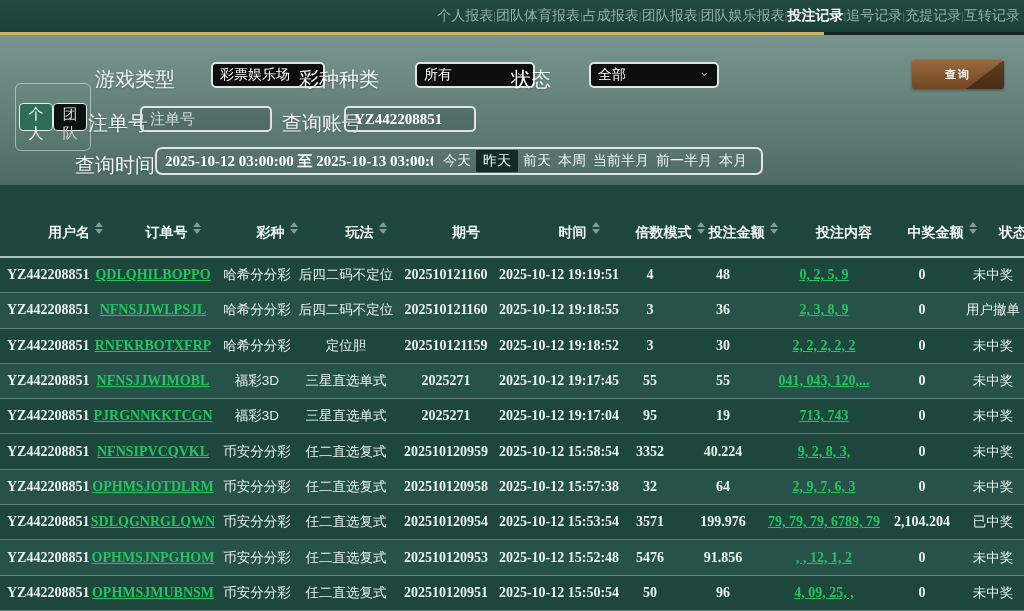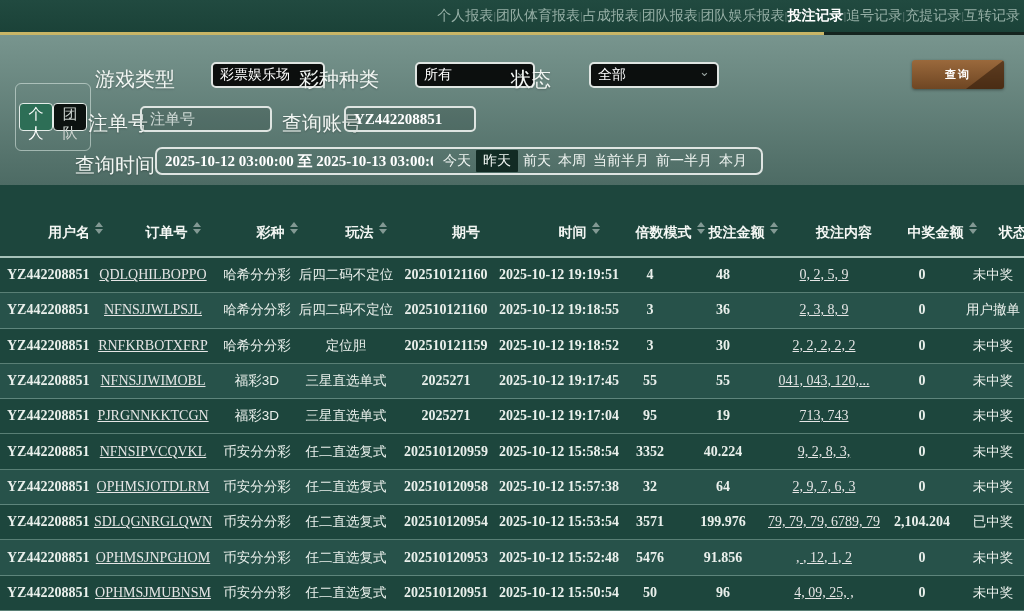--- a/index.html
+++ b/index.html
@@ -60,21 +60,21 @@
   .sort{display:inline-flex;flex-direction:column;gap:2px;margin-left:5px;transform:translateY(-5px);}
   .sort i{width:0;height:0;border-left:4px solid transparent;border-right:4px solid transparent;}
   .sort i.up{border-bottom:5px solid rgba(255,255,255,.45);}
   .sort i.dn{border-top:5px solid rgba(255,255,255,.45);}
   .row{height:35.3px;align-items:center;border-bottom:1px solid rgba(150,184,174,.5);box-sizing:border-box;}
   .row:nth-child(2),.row:nth-child(4),.row:nth-child(7),.row:nth-child(9){background:#27524a;}
   .cell{display:flex;align-items:center;justify-content:center;font-size:13.5px;color:#eaf0ec;
         white-space:nowrap;overflow:hidden;}
   .cell.num{font-family:"Liberation Serif",serif;font-weight:bold;font-size:14px;}
   .cell.first{justify-content:flex-start;padding-left:7px;}
-  .cell a{color:#e5e5e5;text-decoration:underline;font-family:"Liberation Serif",serif;font-weight:normal;
+  .cell a{color:#22c55e;text-decoration:underline;font-family:"Liberation Serif",serif;font-weight:bold;
           font-size:14px;cursor:pointer;}
 </style>
 </head>
 <body>
 
 <div class="app">
 
   <nav class="topnav" id="topnav">
       <span class="tab">个人报表</span>
       <span class="navdiv">|</span>

